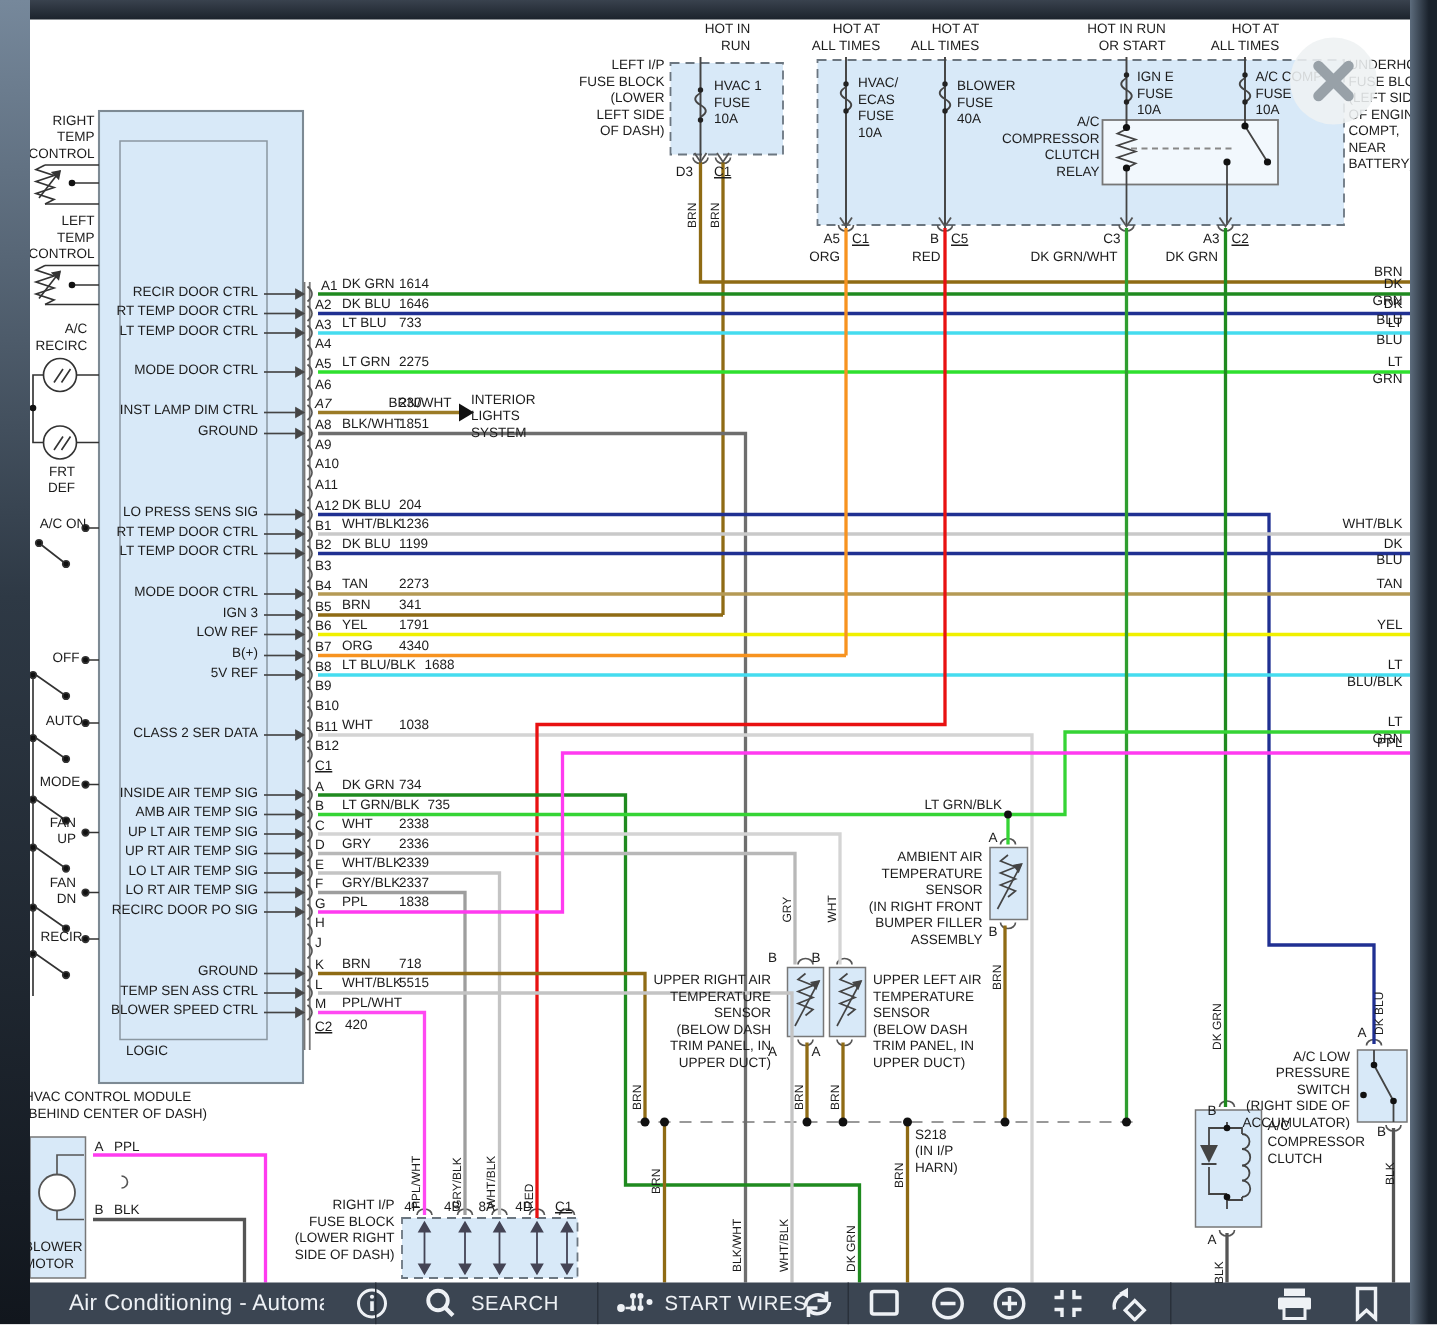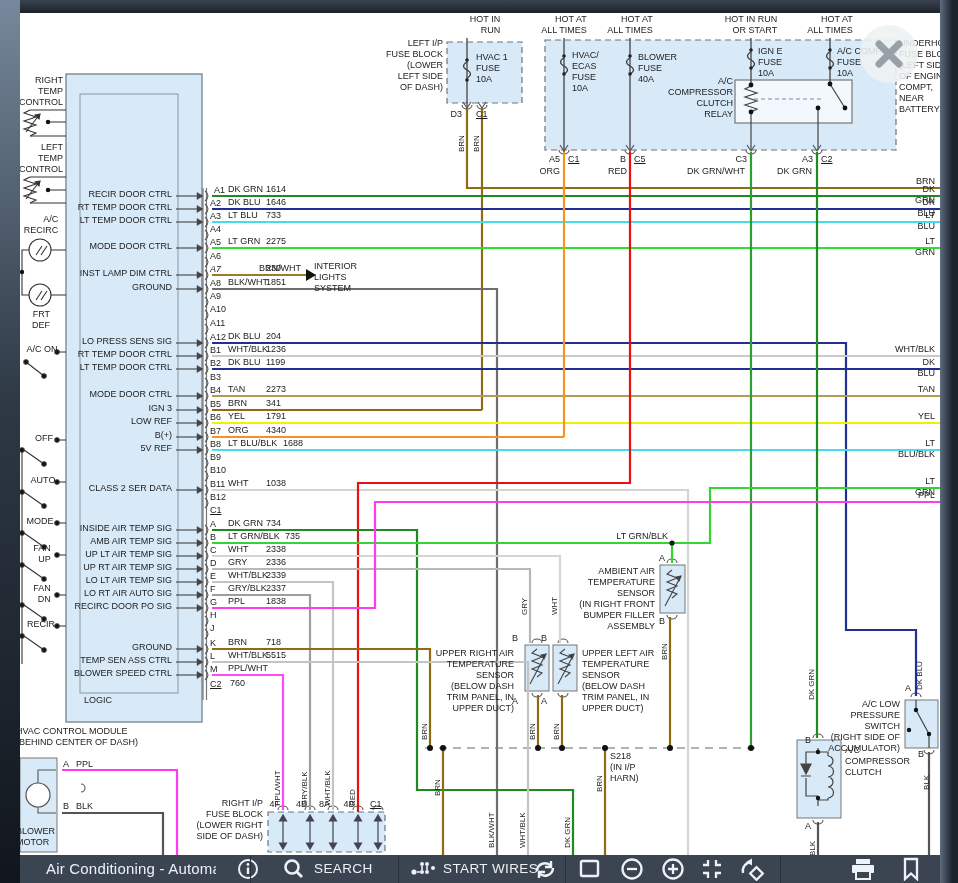--- a/index.html
+++ b/index.html
@@ -575,40 +575,40 @@
         <div class="lbl" style="left: 228px; top: 557px;">GRY</div>
         <div class="lbl" style="left: 266px; top: 557px;">2336</div>
         <div class="lbl a-r" style="left: 172px; top: 562px;">UP RT AIR TEMP SIG</div>
         <div class="lbl" style="left: 210px; top: 571px;">E</div>
         <div class="lbl" style="left: 228px; top: 570px;">WHT/BLK</div>
         <div class="lbl" style="left: 266px; top: 570px;">2339</div>
         <div class="lbl a-r" style="left: 172px; top: 575px; text-align: center;">LO LT AIR TEMP SIG</div>
         <div class="lbl" style="left: 210px; top: 584px;">F</div>
         <div class="lbl" style="left: 228px; top: 583px;">GRY/BLK</div>
         <div class="lbl" style="left: 266px; top: 583px;">2337</div>
-        <div class="lbl a-r" style="left: 172px; top: 588px;">LO RT AIR AUTO SIG</div>
+        <div class="lbl a-r" style="left: 172px; top: 588px;">LO RT AIR TEMP SIG</div>
         <div class="lbl" style="left: 210px; top: 597px;">G</div>
         <div class="lbl" style="left: 228px; top: 596px;">PPL</div>
         <div class="lbl" style="left: 266px; top: 596px;">1838</div>
         <div class="lbl a-r" style="left: 172px; top: 601px;">RECIRC DOOR PO SIG</div>
         <div class="lbl" style="left: 210px; top: 610px;">H</div>
         <div class="lbl" style="left: 210px; top: 623px;">J</div>
         <div class="lbl" style="left: 210px; top: 638px;">K</div>
         <div class="lbl" style="left: 228px; top: 637px;">BRN</div>
         <div class="lbl" style="left: 266px; top: 637px;">718</div>
         <div class="lbl a-r" style="left: 172px; top: 642px;">GROUND</div>
         <div class="lbl" style="left: 210px; top: 651px;">L</div>
         <div class="lbl" style="left: 228px; top: 650px;">WHT/BLK</div>
         <div class="lbl" style="left: 266px; top: 650px;">5515</div>
         <div class="lbl a-r" style="left: 172px; top: 655px;">TEMP SEN ASS CTRL</div>
         <div class="lbl" style="left: 210px; top: 664px;">M</div>
         <div class="lbl" style="left: 228px; top: 663px;">PPL/WHT</div>
         <div class="lbl a-r" style="left: 172px; top: 668px;">BLOWER SPEED CTRL</div>
         <div class="lbl u" style="left: 210px; top: 679px;">C2</div>
-        <div class="lbl" style="left: 230px; top: 678px;">760</div>
+        <div class="lbl" style="left: 230px; top: 678px;">420</div>
         <div class="lbl a-r" style="left: 935px; top: 176px;">BRN</div>
         <div class="lbl a-r" style="left: 935px; top: 184px;">DK GRN</div>
         <div class="lbl a-r" style="left: 935px; top: 197px;">DK BLU</div>
         <div class="lbl a-r" style="left: 935px; top: 210px;">LT BLU</div>
         <div class="lbl a-r" style="left: 935px; top: 236px;">LT GRN</div>
         <div class="lbl a-r" style="left: 935px; top: 344px;">WHT/BLK</div>
         <div class="lbl a-r" style="left: 935px; top: 357px;">DK BLU</div>
         <div class="lbl a-r" style="left: 935px; top: 384px;">TAN</div>
         <div class="lbl a-r" style="left: 935px; top: 411px;">YEL</div>
         <div class="lbl a-r" style="left: 935px; top: 438px;">LT BLU/BLK</div>

